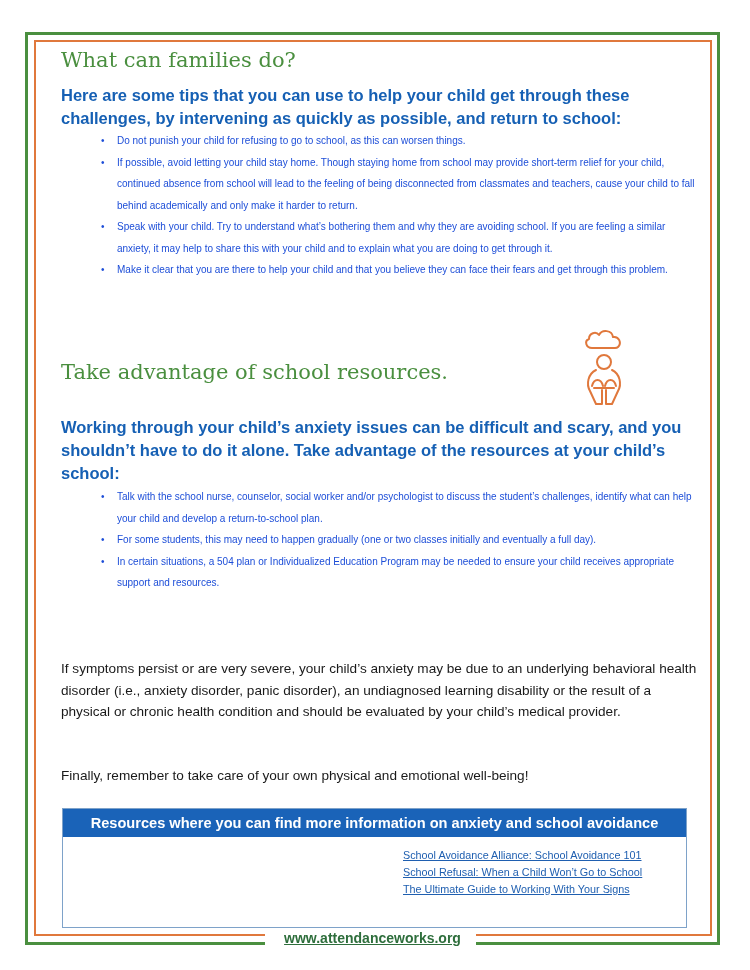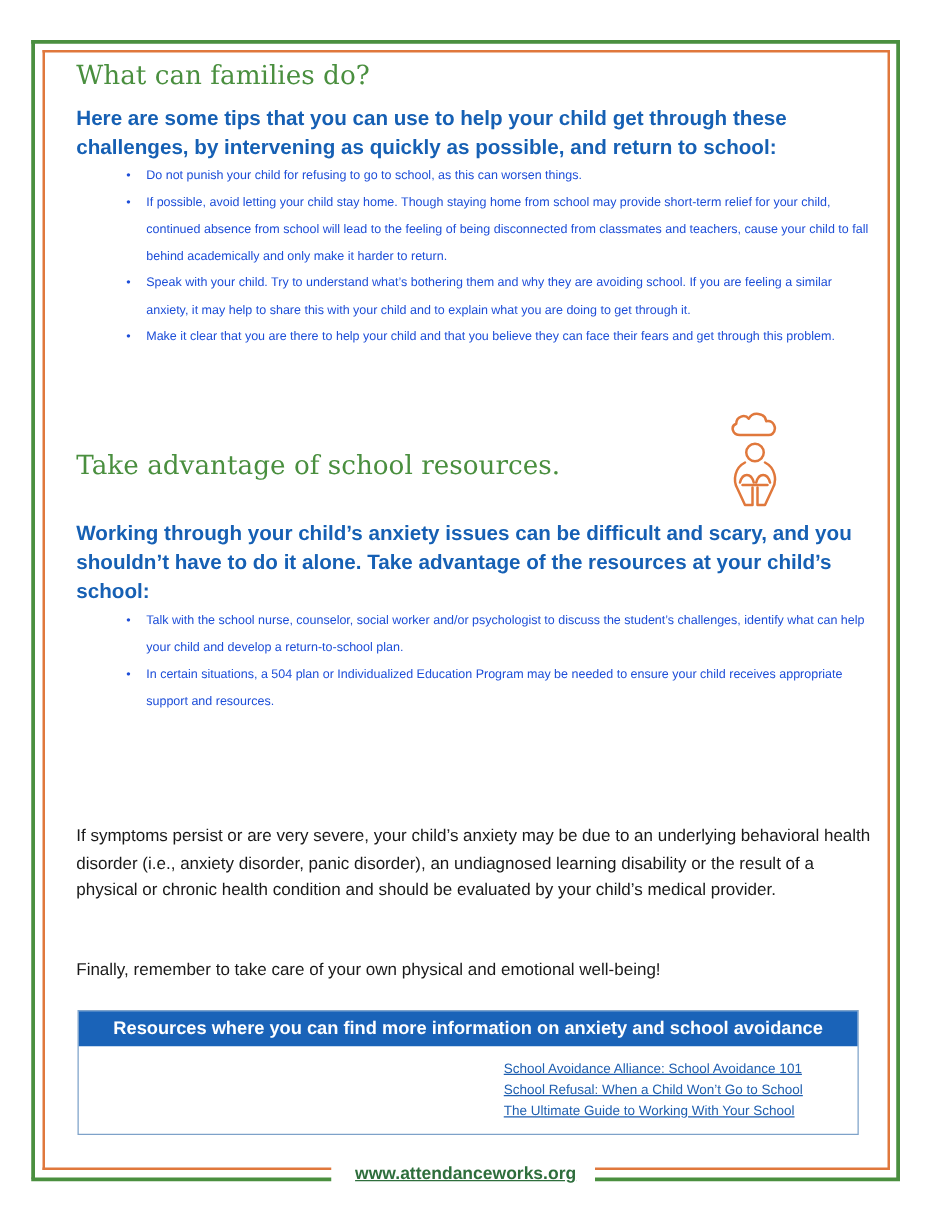--- a/index.html
+++ b/index.html
@@ -17,21 +17,21 @@
 
   .h1 { position:absolute; left:61px; font-family:"DejaVu Serif", serif; font-weight:normal; color:#4a8f3f; font-size:21px; margin:0; }
   .lead { position:absolute; left:61px; width:640px; font-weight:bold; color:#1660b4; font-size:16.5px; line-height:23px; margin:0; }
   ul.bullets { position:absolute; left:99px; width:600px; margin:0; padding:0; list-style:none; font-size:10px; line-height:21.5px; color:#1d4ed8; }
   ul.bullets li { position:relative; padding-left:18px; }
   ul.bullets li::before { content:"•"; position:absolute; left:2px; top:0; }
   .para { position:absolute; left:61px; width:640px; font-size:13.6px; line-height:21.5px; margin:0; }
 
   .icon-sad { position:absolute; left:574px; top:328px; width:62px; height:78px; }
 
-  .res-box { position:absolute; left:62px; top:808px; width:625px; height:100px; border:1px solid #7ea2c9; box-sizing:border-box; }
+  .res-box { position:absolute; left:62px; top:808px; width:625px; height:120px; border:1px solid #7ea2c9; box-sizing:border-box; }
   .res-head { background:#1a63b8; color:#fff; font-weight:bold; font-size:14.6px; height:28px; line-height:28px; text-align:center; }
   .res-col { position:absolute; top:38px; font-size:10.8px; line-height:16.8px; }
   .res-col a { display:block; color:#1f5fb0; text-decoration:underline; }
   .res-left { left:16px; width:300px; }
   .res-right { left:340px; width:280px; }
 </style>
 </head>
 <body>
 
 <div class="border-green"></div>
@@ -59,28 +59,29 @@
     <path d="M18 58 C20 50 27 50 29 58"></path>
     <path d="M31 58 C33 50 40 50 42 58"></path>
     <path d="M20 60 L40 60"></path>
   </g>
 </svg>
 
 <h1 class="h1" style="top:360px;">Take advantage of school resources.</h1>
 <p class="lead" style="top:416px;">Working through your child’s anxiety issues can be difficult and scary, and you shouldn’t have to do it alone. Take advantage of the resources at your child’s school:</p>
 <ul class="bullets" style="top:486px;">
   <li>Talk with the school nurse, counselor, social worker and/or psychologist to discuss the student’s challenges, identify what can help your child and develop a return-to-school plan.</li>
+  <li>For some students, this may need to happen gradually (one or two classes initially and eventually a full day).</li>
   <li>In certain situations, a 504 plan or Individualized Education Program may be needed to ensure your child receives appropriate support and resources.</li>
 </ul>
 
 <p class="para" style="top:658px;">If symptoms persist or are very severe, your child’s anxiety may be due to an underlying behavioral health disorder (i.e., anxiety disorder, panic disorder), an undiagnosed learning disability or the result of a physical or chronic health condition and should be evaluated by your child’s medical provider.</p>
 <p class="para" style="top:765px;">Finally, remember to take care of your own physical and emotional well-being!</p>
 
 <div class="res-box">
   <div class="res-head">Resources where you can find more information on anxiety and school avoidance</div>
   <div class="res-col res-right">
     <a>School Avoidance Alliance: School Avoidance 101</a>
     <a>School Refusal: When a Child Won’t Go to School</a>
-    <a>The Ultimate Guide to Working With Your School</a>
+    <a>The Ultimate Guide to Working With Your Signs</a>
   </div>
 </div>
 
 <div class="footer-url">www.attendanceworks.org</div>
 
 </body></html>

